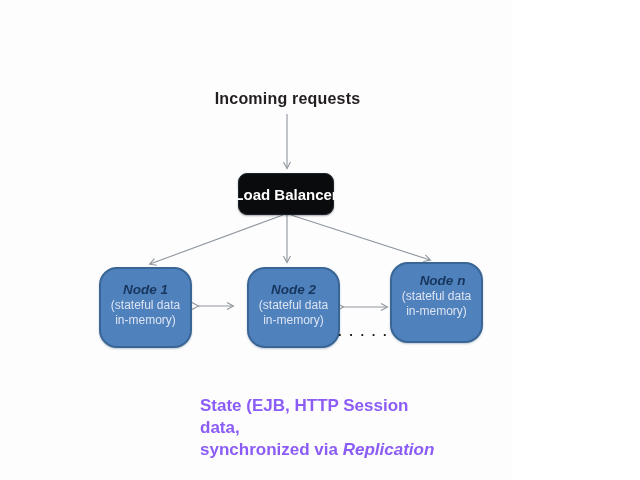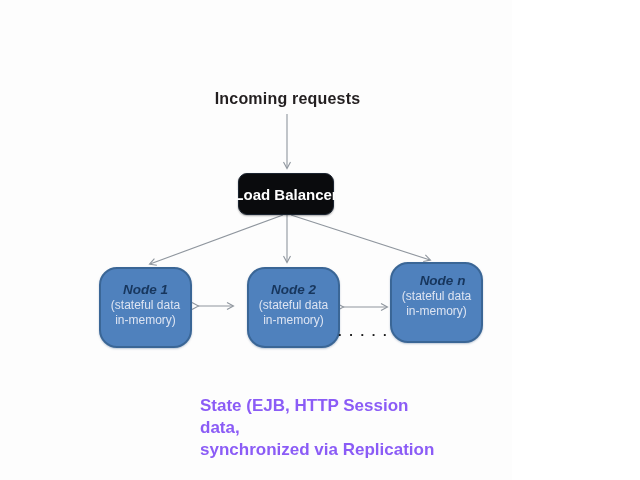--- a/index.html
+++ b/index.html
@@ -97,20 +97,21 @@
     left: 200px;
     top: 371px;
     width: 250px;
     font-size: 17px;
     font-weight: bold;
     line-height: 22px;
     color: #8b5cf6;
     margin-top: 24px;
   }
   .caption .em {
+    font-style: italic;
   }
 </style>
 </head>
 <body>
 
 <div class="canvas">
 
   <div class="title">Incoming requests</div>
 
   <svg class="arrows" viewBox="0 0 640 480" xmlns="http://www.w3.org/2000/svg">

